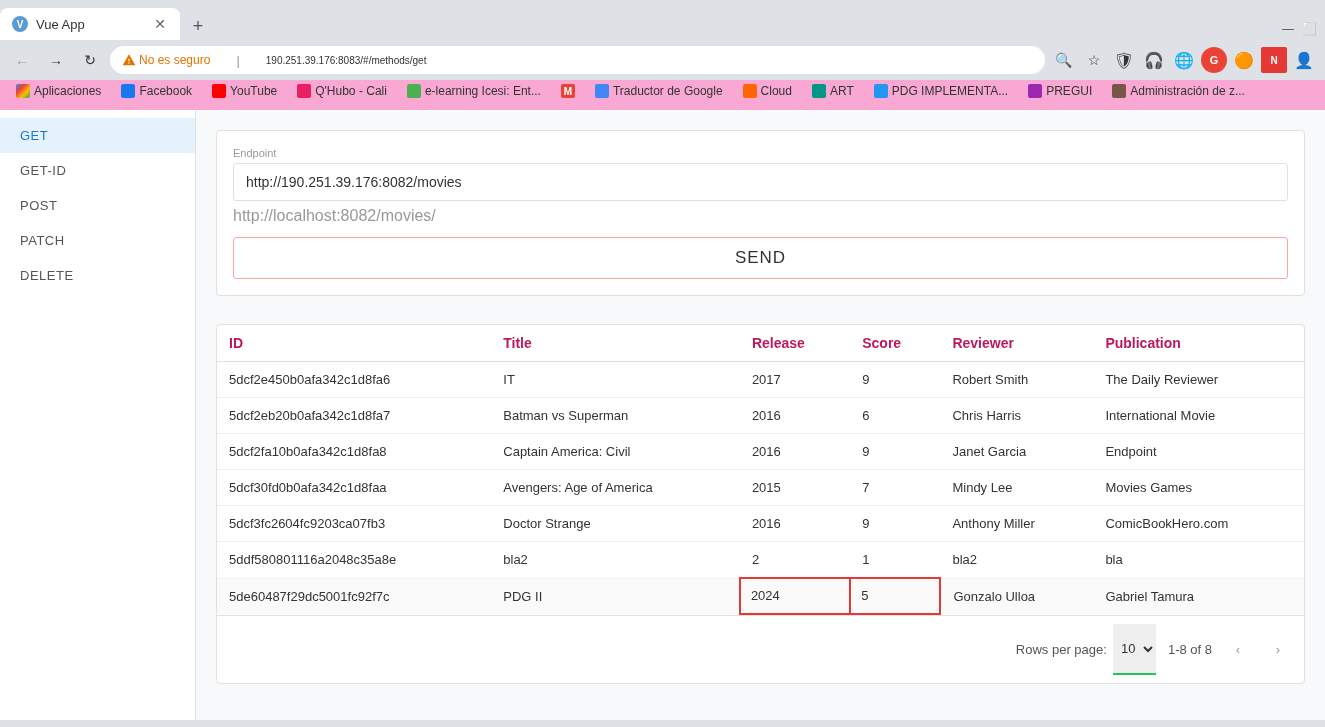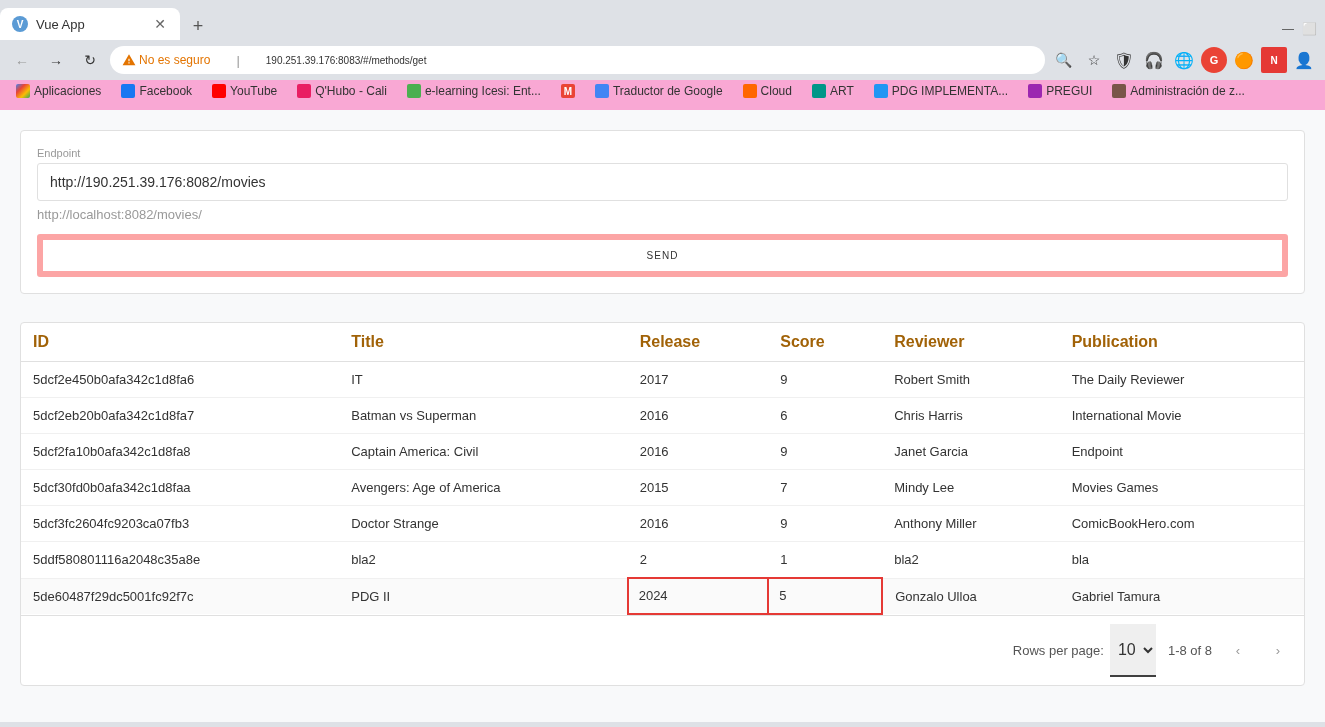--- a/index.html
+++ b/index.html
@@ -49,35 +49,35 @@
     .sidebar { width: 196px; background: #fff; border-right: 1px solid #e0e0e0; padding: 8px 0; }
     .sidebar-item { padding: 10px 20px; cursor: pointer; font-size: 13px; color: #555; font-weight: 500; letter-spacing: 0.5px; }
     .sidebar-item.active { background: #e3f2fd; color: #1976d2; }
 
     
     .main { flex: 1; padding: 20px; }
 
     .endpoint-card { background: #fff; border: 1px solid #e0e0e0; border-radius: 4px; padding: 16px; margin-bottom: 28px; }
     .endpoint-label { font-size: 11px; color: #999; margin-bottom: 4px; }
     .endpoint-input { width: 100%; border: 1px solid #e0e0e0; border-radius: 3px; padding: 10px 12px; font-size: 14px; color: #333; outline: none; }
-    .endpoint-hint { font-size: 13px; color: #999; margin-top: 6px; }
-    .send-btn { width: 100%; padding: 10px; background: #fff; border: 6px solid #fca5a5; border-radius: 3px; font-size: 10px; font-weight: 500; letter-spacing: 1px; cursor: pointer; color: #333; margin-top: 12px; }
+    .endpoint-hint { font-size: 16px; color: #999; margin-top: 6px; }
+    .send-btn { width: 100%; padding: 10px; background: #fff; border: 1px solid #fca5a5; border-radius: 3px; font-size: 17px; font-weight: 500; letter-spacing: 1px; cursor: pointer; color: #333; margin-top: 12px; }
 
     .table-card { background: #fff; border: 1px solid #e0e0e0; border-radius: 4px; overflow: hidden; margin-bottom: 16px; }
     table { width: 100%; border-collapse: collapse; }
     thead tr { border-bottom: 1px solid #e0e0e0; }
-    th { padding: 10px 12px; text-align: left; font-size: 16px; font-weight: 600; color: #a16207; }
+    th { padding: 10px 12px; text-align: left; font-size: 14px; font-weight: 600; color: #be185d; }
     td { padding: 10px 12px; font-size: 13px; color: #333; border-bottom: 1px solid #f0f0f0; }
     tr:last-child td { border-bottom: none; }
     .highlighted-row { background: #fafafa; }
     .highlighted-cell { border: 2px solid #e53935 !important; padding: 8px 10px !important; }
 
     .table-footer { display: flex; align-items: center; justify-content: flex-end; padding: 8px 12px; gap: 12px; font-size: 13px; color: #555; border-top: 1px solid #e0e0e0; }
     .rows-per-page { display: flex; align-items: center; gap: 6px; }
-    .rows-select { border: none; border-bottom: 2px solid #404040; font-size: 16px; color: #333; outline: none; cursor: pointer; padding: 16px 4px; }
+    .rows-select { border: none; border-bottom: 2px solid #22c55e; font-size: 13px; color: #333; outline: none; cursor: pointer; padding: 16px 4px; }
     .pagination-info { color: #555; }
     .pagination-btn { width: 28px; height: 28px; display: flex; align-items: center; justify-content: center; border-radius: 50%; cursor: pointer; color: #999; }
   </style>
 </head>
 <body>
 
 <div class="browser-chrome">
 
   <div class="tab-bar">
     <div class="tab">
@@ -164,20 +164,37 @@
       <span>PREGUI</span>
     </div>
     <div class="bookmark-item">
       <div class="bk-favicon adm"></div>
       <span>Administración de z...</span>
     </div>
   </div>
 
   <div class="page-content">
 
+    <div class="sidebar">
+      <div class="sidebar-item active">
+        <span>GET</span>
+      </div>
+      <div class="sidebar-item">
+        <span>GET-ID</span>
+      </div>
+      <div class="sidebar-item">
+        <span>POST</span>
+      </div>
+      <div class="sidebar-item">
+        <span>PATCH</span>
+      </div>
+      <div class="sidebar-item">
+        <span>DELETE</span>
+      </div>
+    </div>
 
     <div class="main">
 
       <div class="endpoint-card">
         <div class="endpoint-label">Endpoint</div>
         <input class="endpoint-input" type="text" value="http://190.251.39.176:8082/movies" style="">
         <div class="endpoint-hint">http://localhost:8082/movies/</div>
         <button class="send-btn">SEND</button>
       </div>
 

